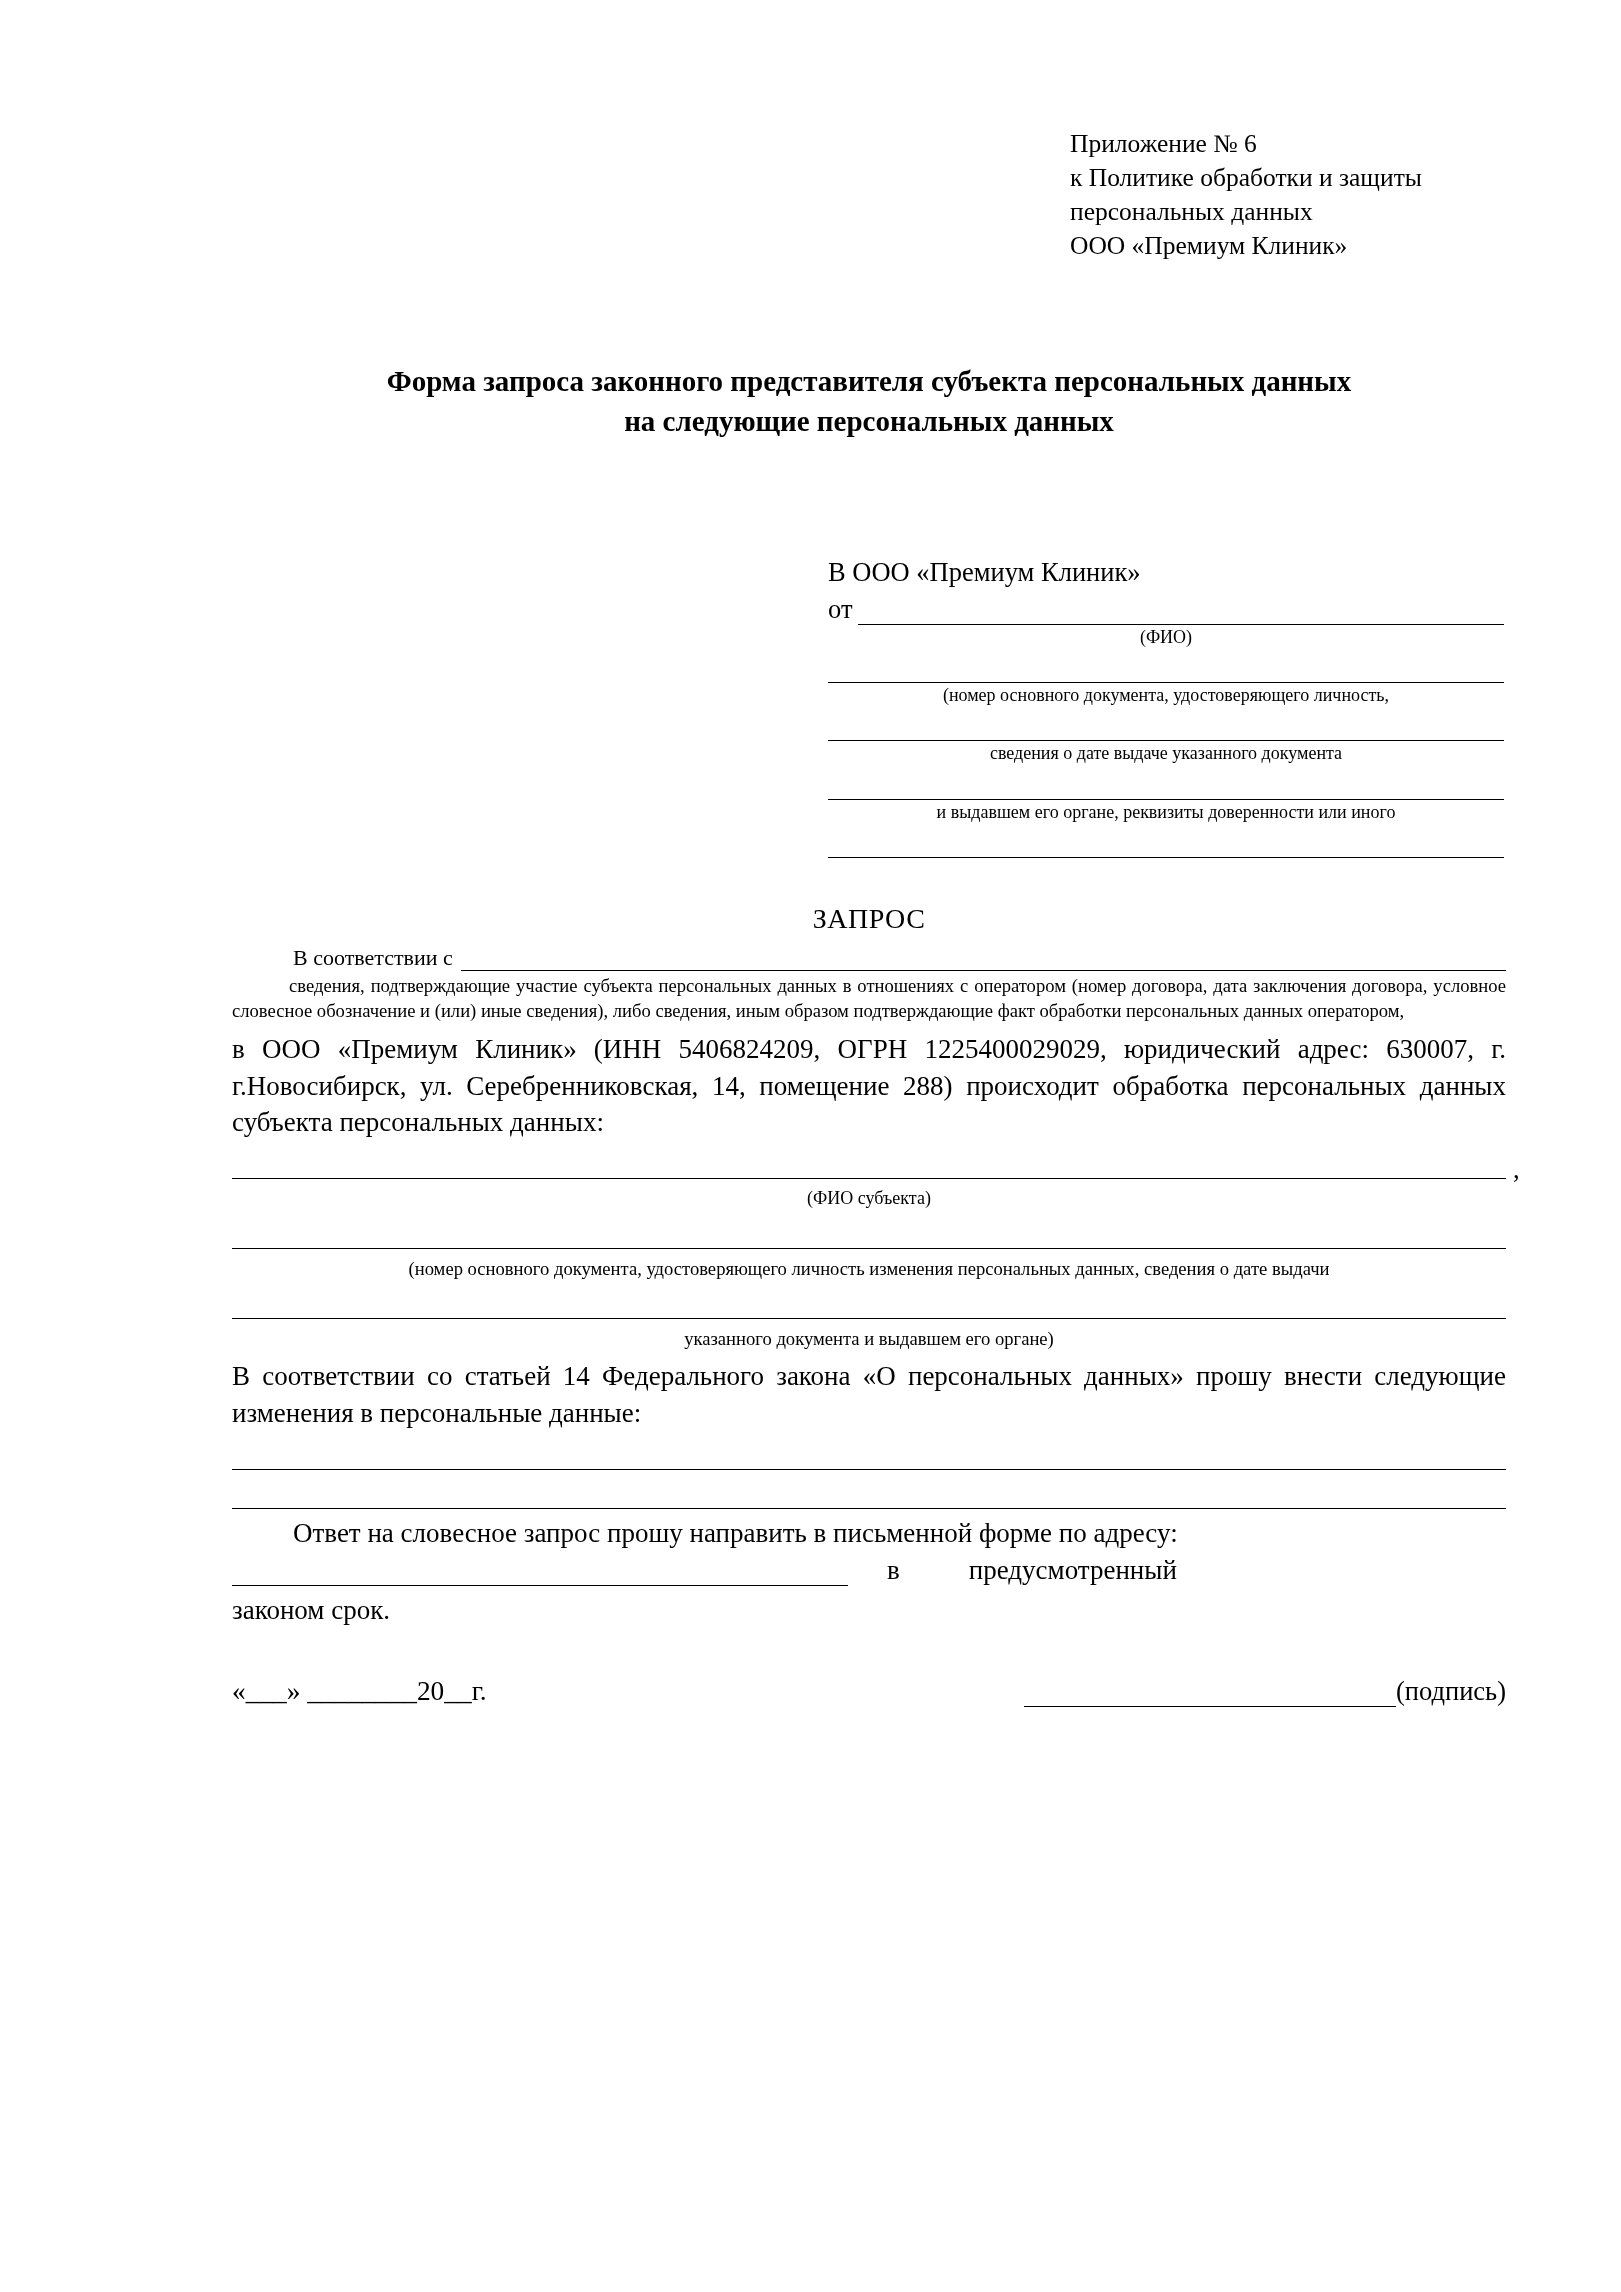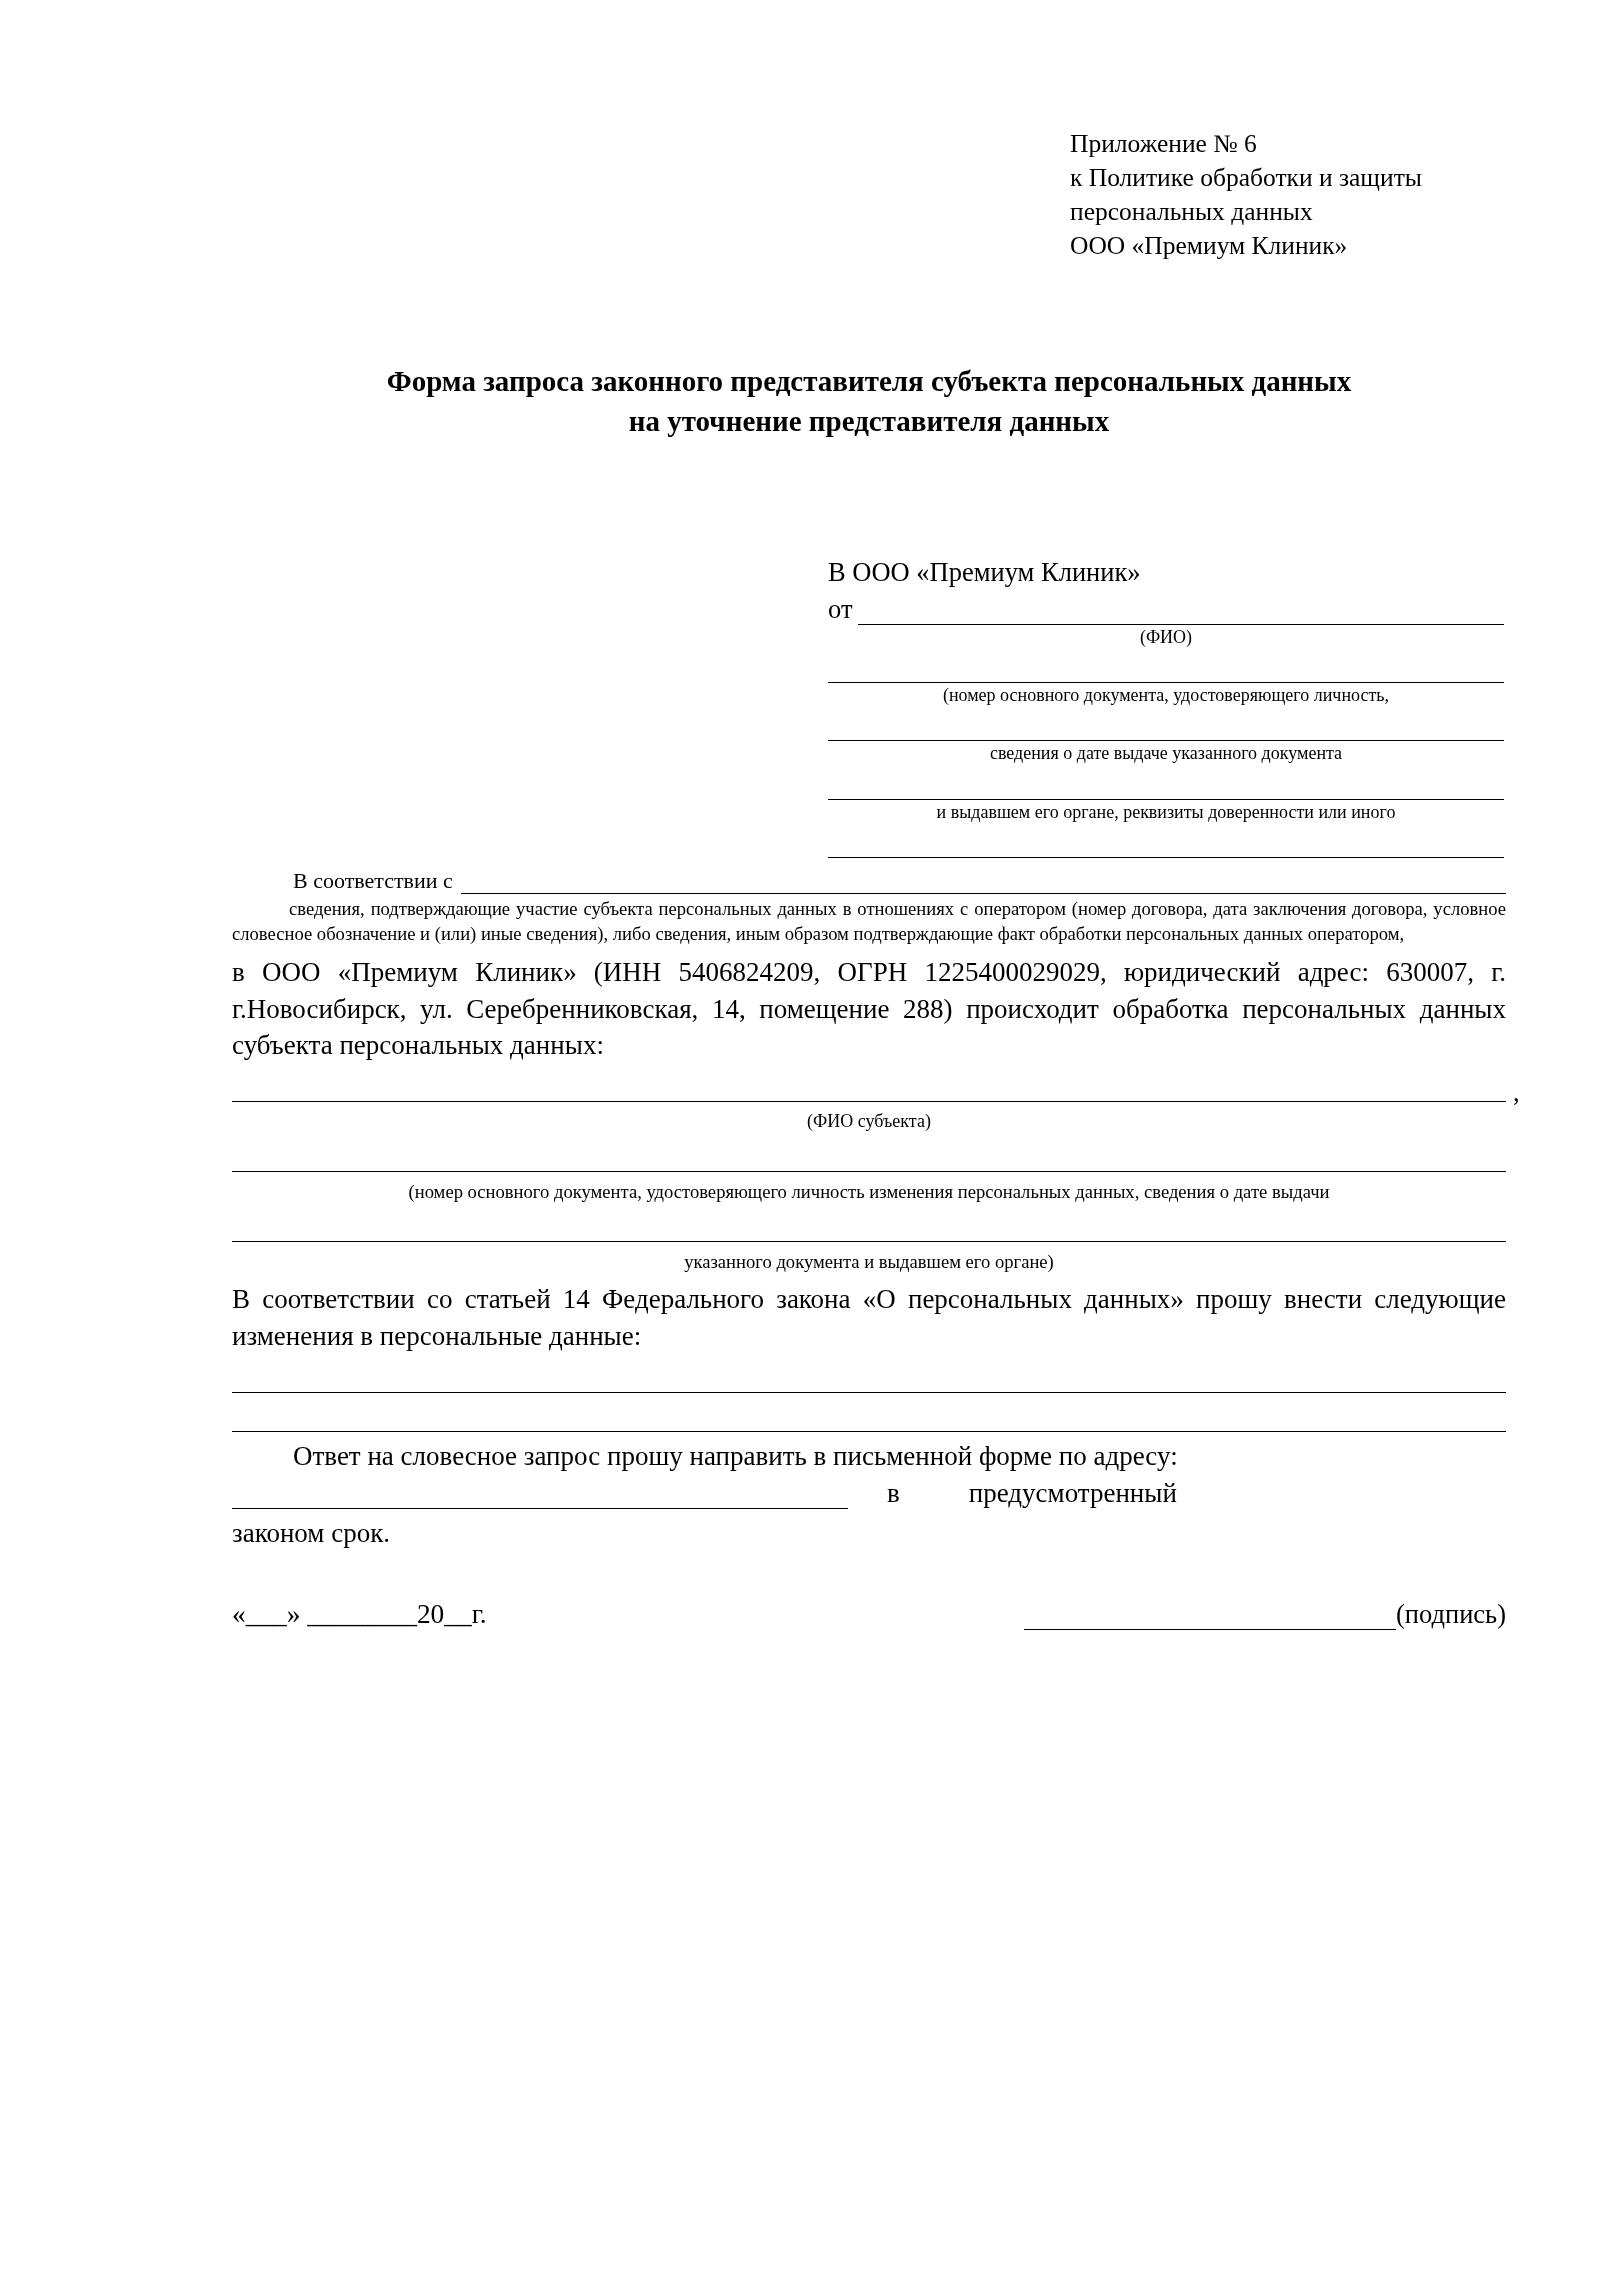--- a/index.html
+++ b/index.html
@@ -198,21 +198,21 @@
 
     <div class="appendix-block">
       <div>Приложение № 6</div>
       <div>к Политике обработки и защиты</div>
       <div>персональных данных</div>
       <div>ООО «Премиум Клиник»</div>
     </div>
 
     <div class="doc-title">
       <span class="l1">Форма запроса законного представителя субъекта персональных данных</span>
-      <span class="l2">на уточнение представителя данных</span>
+      <span class="l2">на следующие персональных данных</span>
     </div>
 
     <div class="addressee">
       <div class="to-line">В ООО «Премиум Клиник»</div>
 
       <div class="from-row">
         <span class="lbl">от</span>
         <span class="rule"></span>
       </div>
       <div class="caption">(ФИО)</div>
@@ -222,20 +222,21 @@
 
       <div class="blank-line"></div>
       <div class="caption">сведения о дате выдаче указанного документа</div>
 
       <div class="blank-line"></div>
       <div class="caption">и выдавшем его органе, реквизиты доверенности или иного</div>
 
       <div class="blank-line"></div>
     </div>
 
+    <div class="zapros">ЗАПРОС</div>
 
     <div class="inline-rule-row">
       <span class="lead">В соответствии с</span>
       <span class="rule"></span>
     </div>
 
     <div class="small-note">
       <span class="indent"></span><span>сведения, подтверждающие участие субъекта персональных данных в отношениях с оператором (номер договора, дата заключения договора, условное словесное обозначение и (или) иные сведения), либо сведения, иным образом подтверждающие факт обработки персональных данных оператором,</span>
     </div>
 

